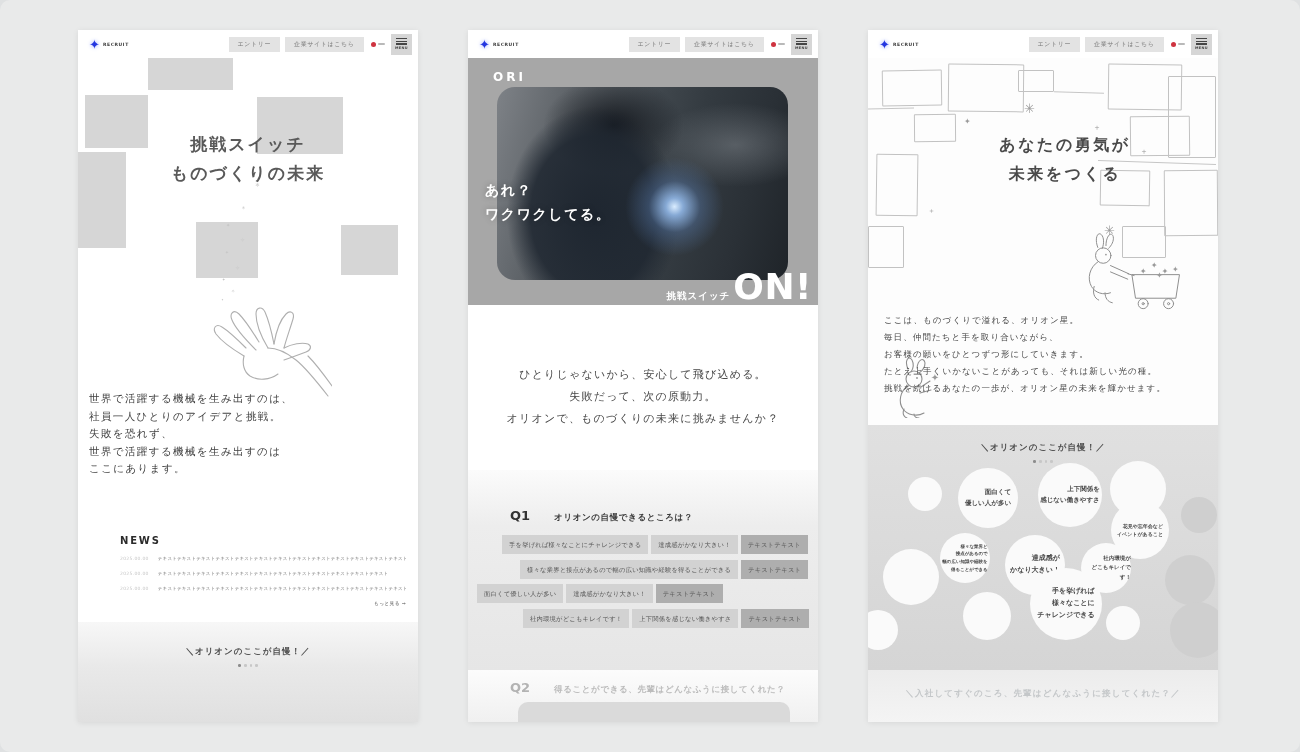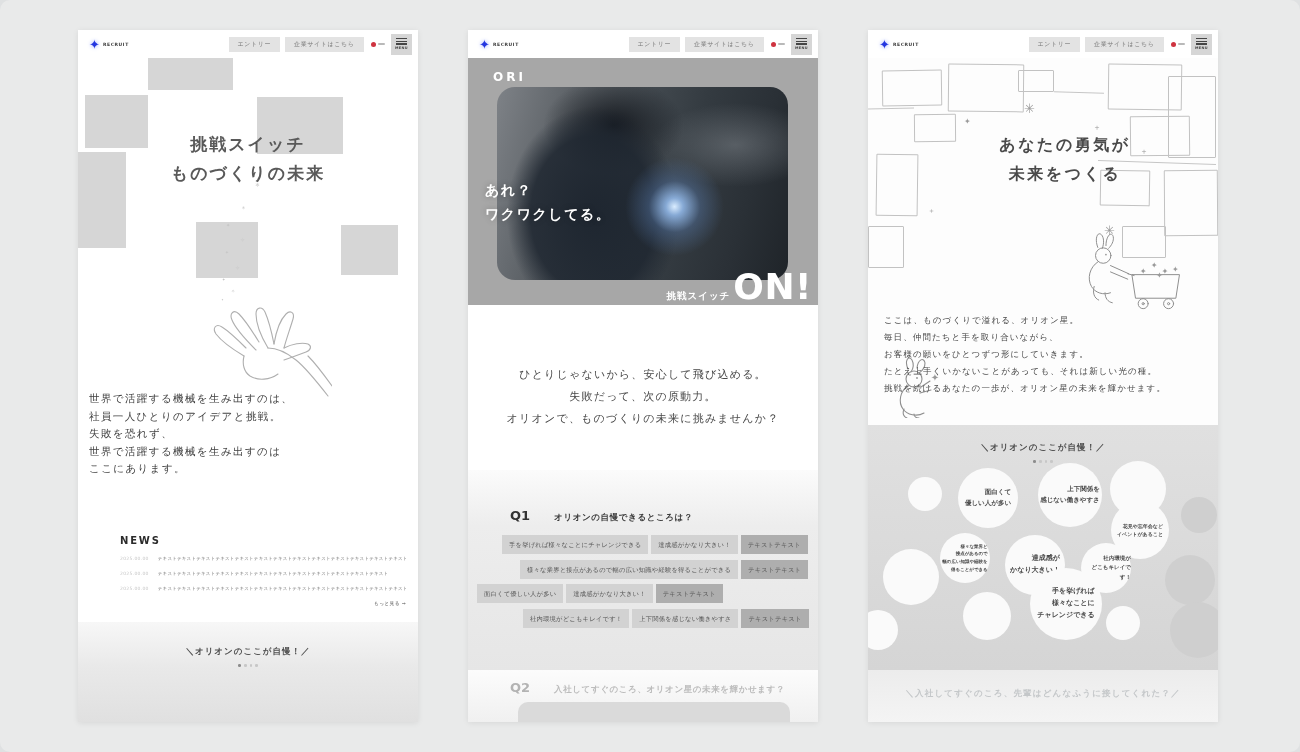--- a/index.html
+++ b/index.html
@@ -262,21 +262,21 @@
       <div class="chip-row r4">
         <span class="chip">社内環境がどこもキレイです！</span>
         <span class="chip">上下関係を感じない働きやすさ</span>
         <span class="chip dark">テキストテキスト</span>
       </div>
     </div>
 
     <div class="q2sec">
       <div class="qhead">
         <span class="qnum">Q2</span>
-        <span class="qtext">入社してすぐのころ、オリオン星の未来を輝かせます？</span>
+        <span class="qtext">得ることができる、先輩はどんなふうに接してくれた？</span>
       </div>
     </div>
     <div class="teaser"></div>
   </div>
 
   <div class="card" id="card-right">
     <div class="mhead">
       <div class="logo">
         <span class="spark">✦</span>
         <span class="lname">RECRUIT</span>

